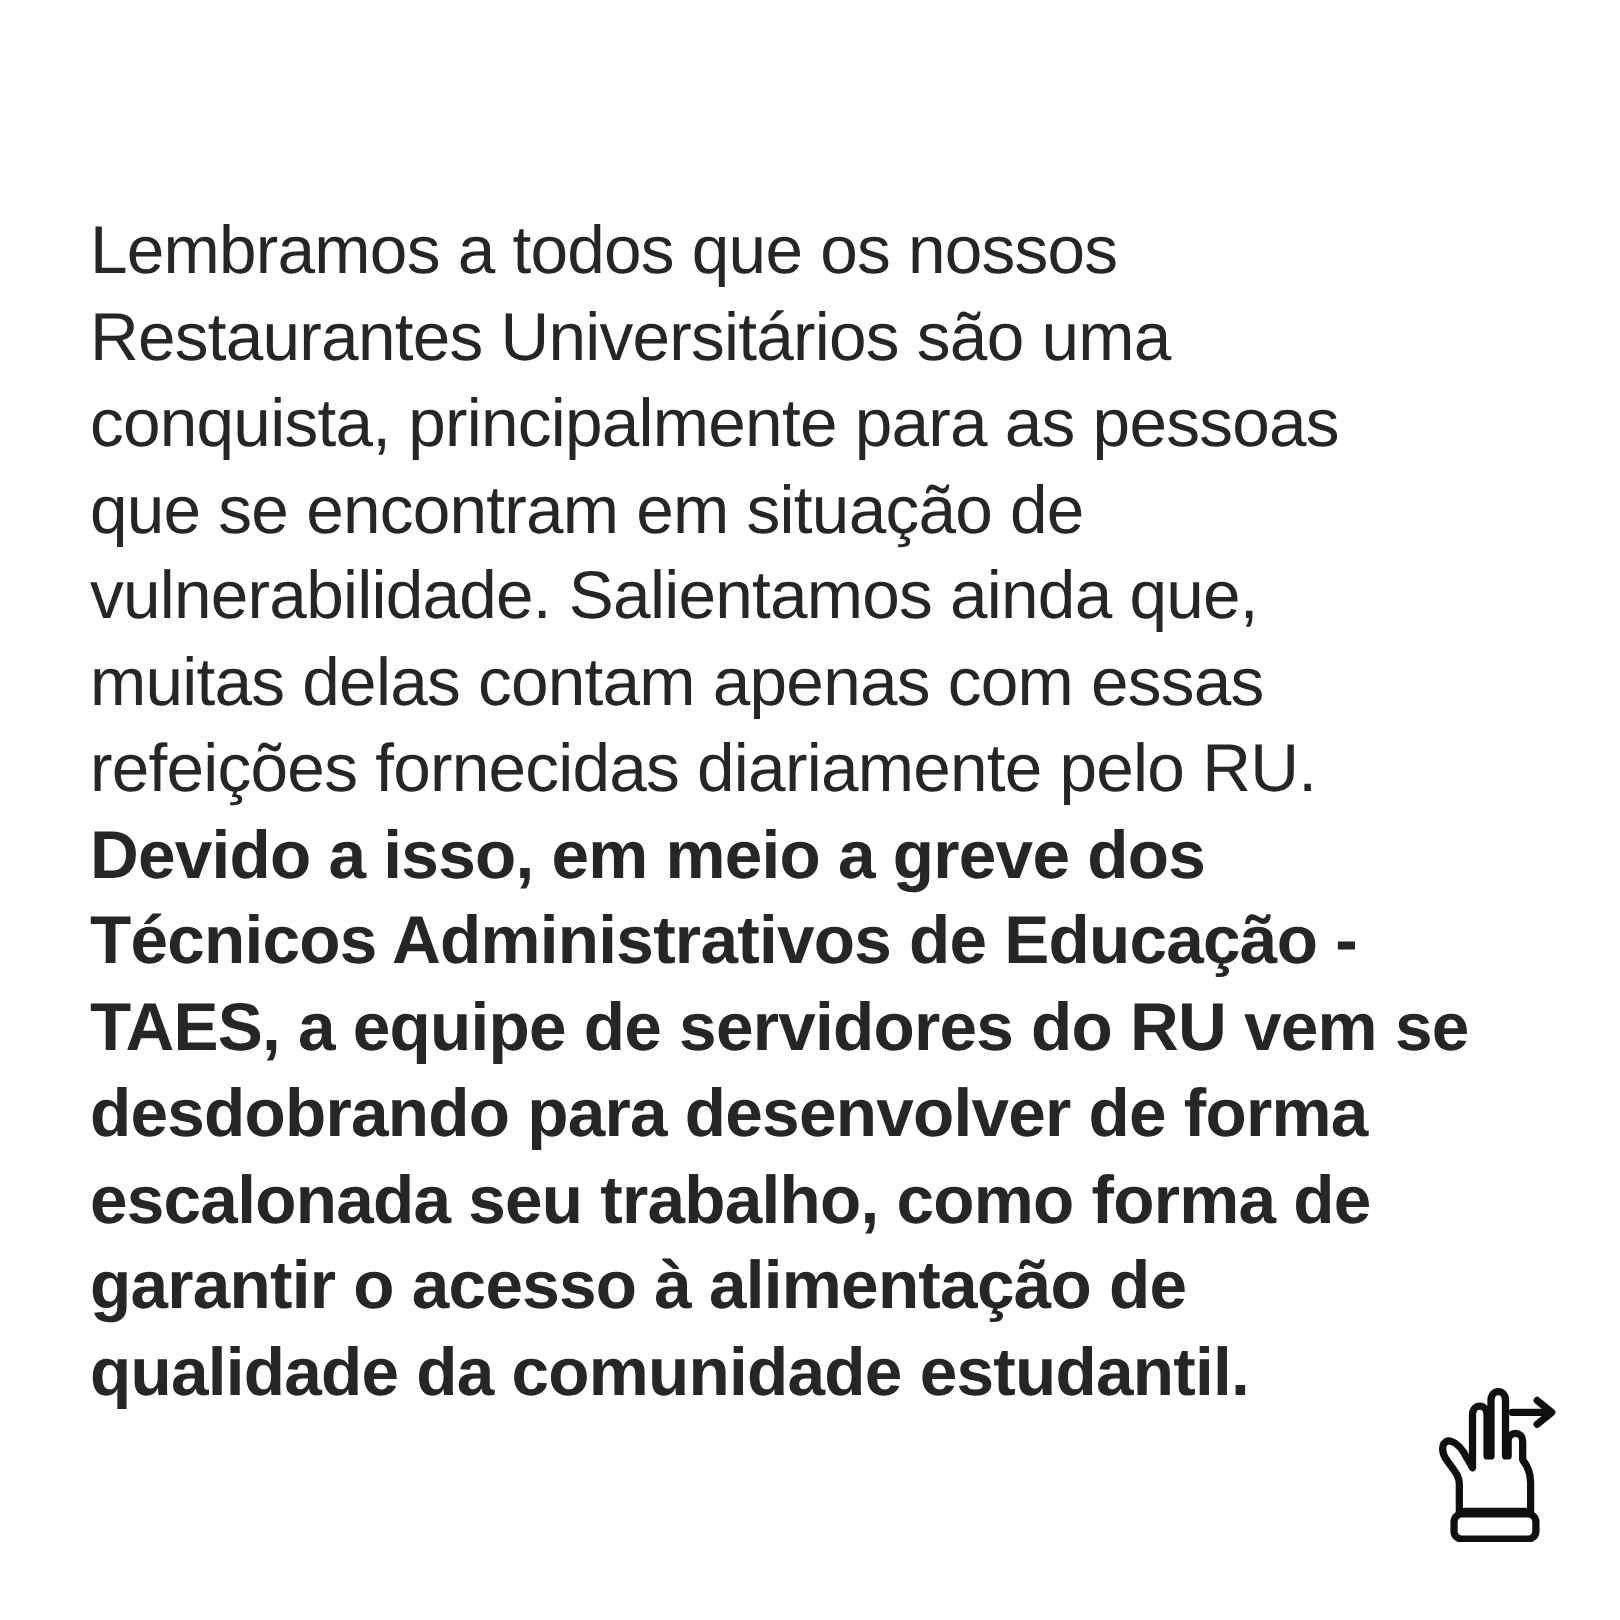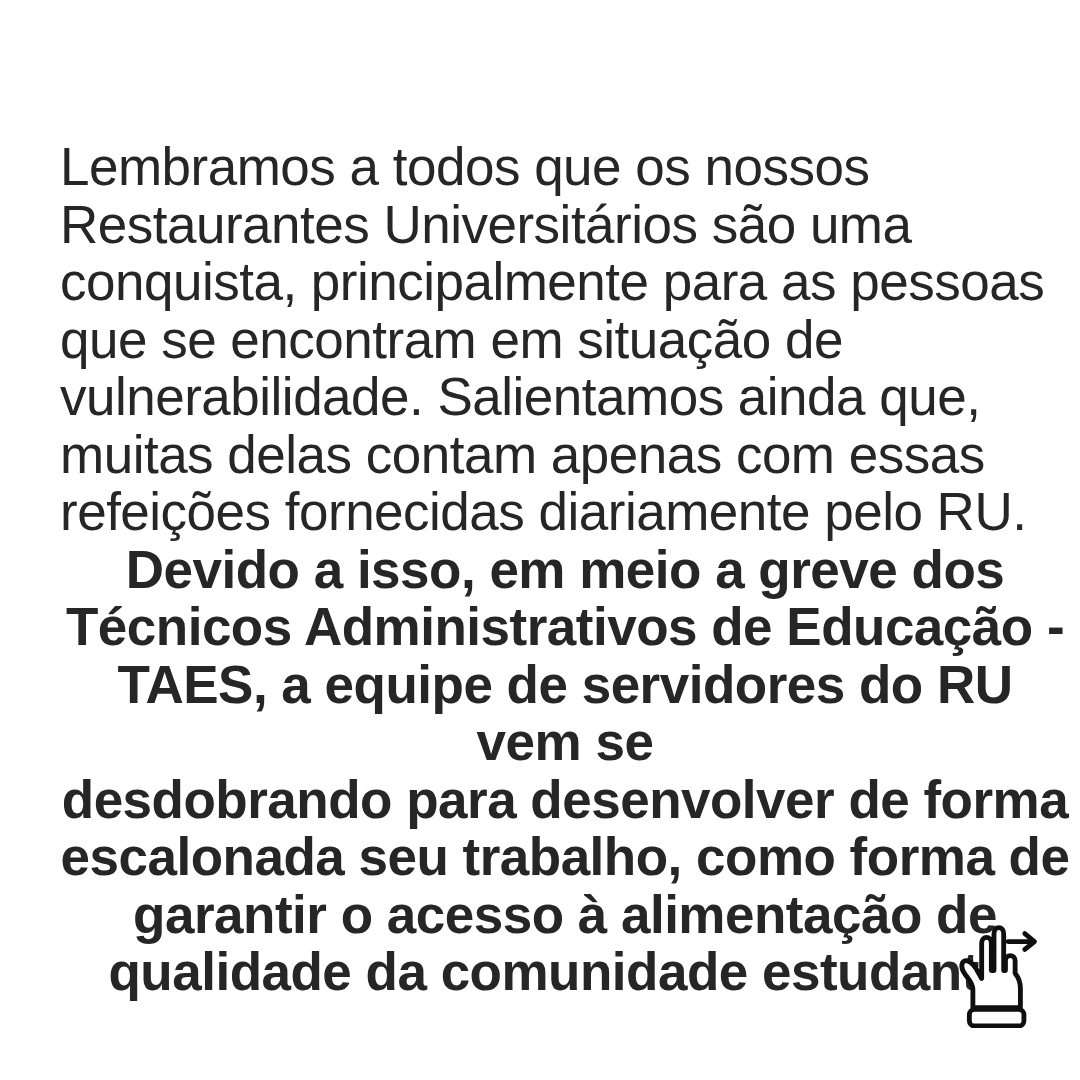--- a/index.html
+++ b/index.html
@@ -15,31 +15,30 @@
     width: 1080px;
     height: 1080px;
     background: #ffffff;
   }
   .text-block {
     position: absolute;
     left: 60px;
     top: 138px;
     width: 1010px;
     color: #262626;
-    font-size: 53px;
+    font-size: 45px;
     line-height: 57.5px;
     letter-spacing: -0.5px;
   }
   .text-block p {
     white-space: pre-line;
     margin: 0;
   }
   .text-block p.emphasis {
     font-weight: 700;
-    text-align: center;
   }
   .swipe-icon {
     position: absolute;
     left: 950px;
     top: 922px;
     width: 88px;
     height: 106px;
   }
   .swipe-icon svg { display: block; width: 100%; height: 100%; }
 </style>

